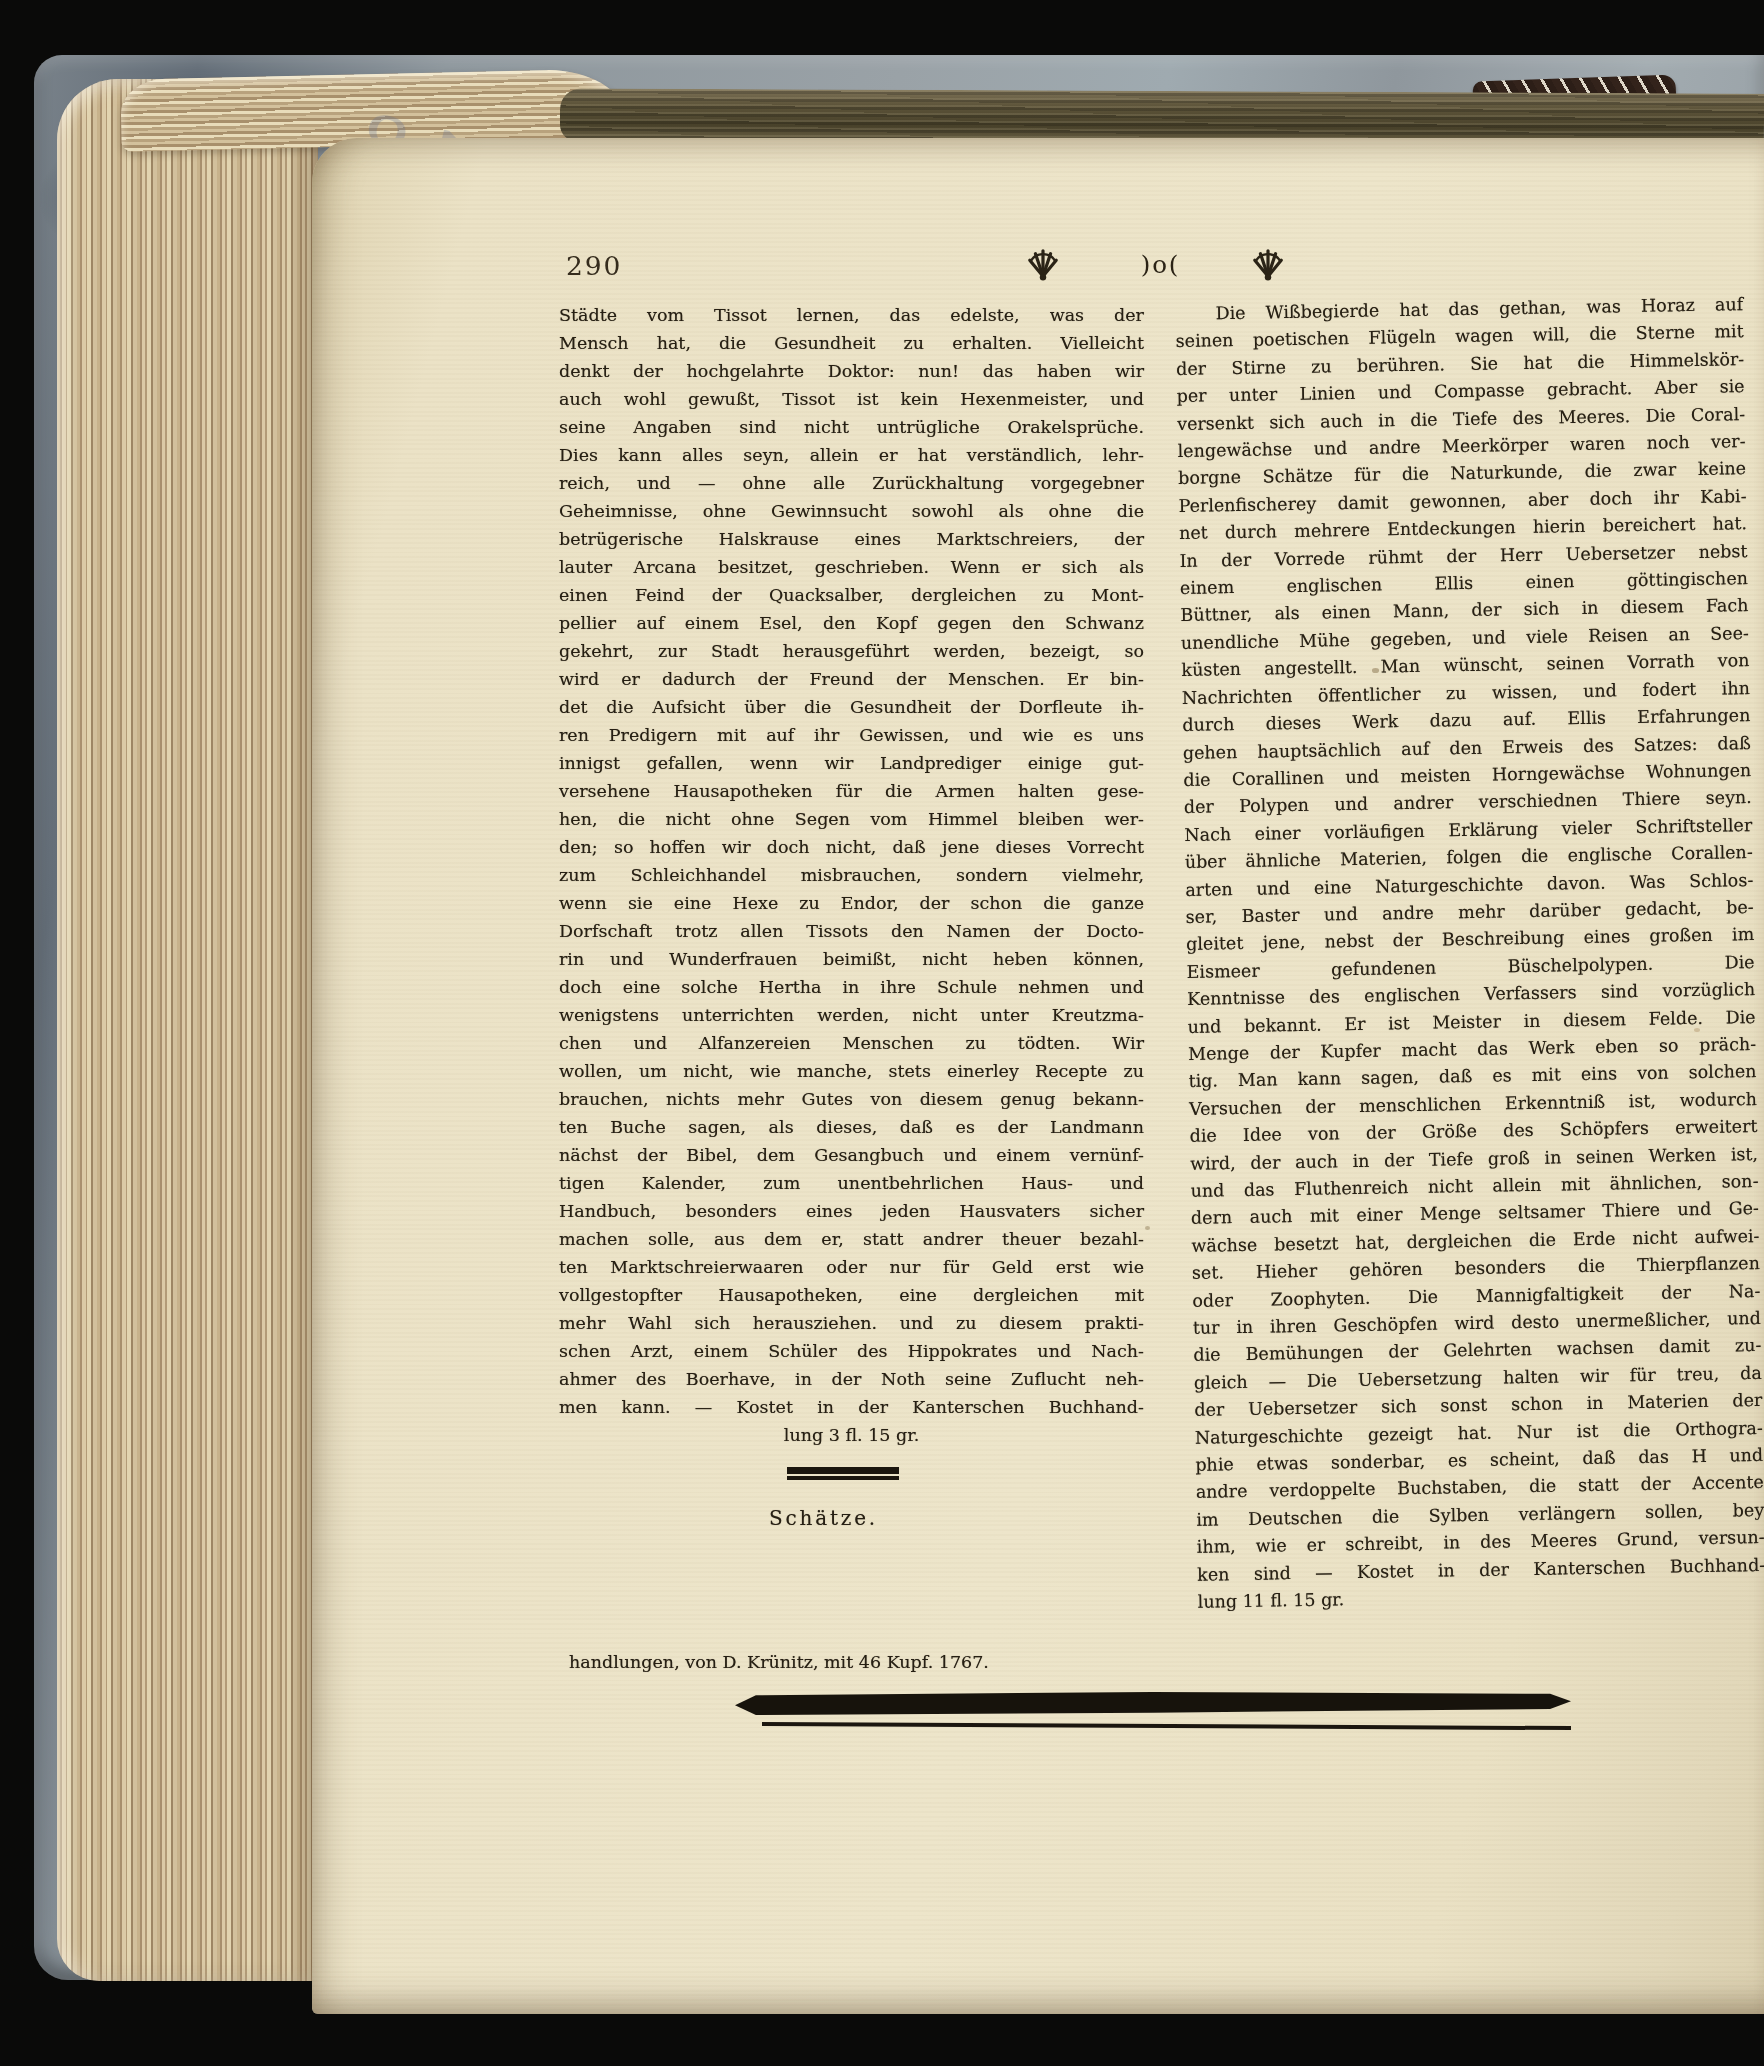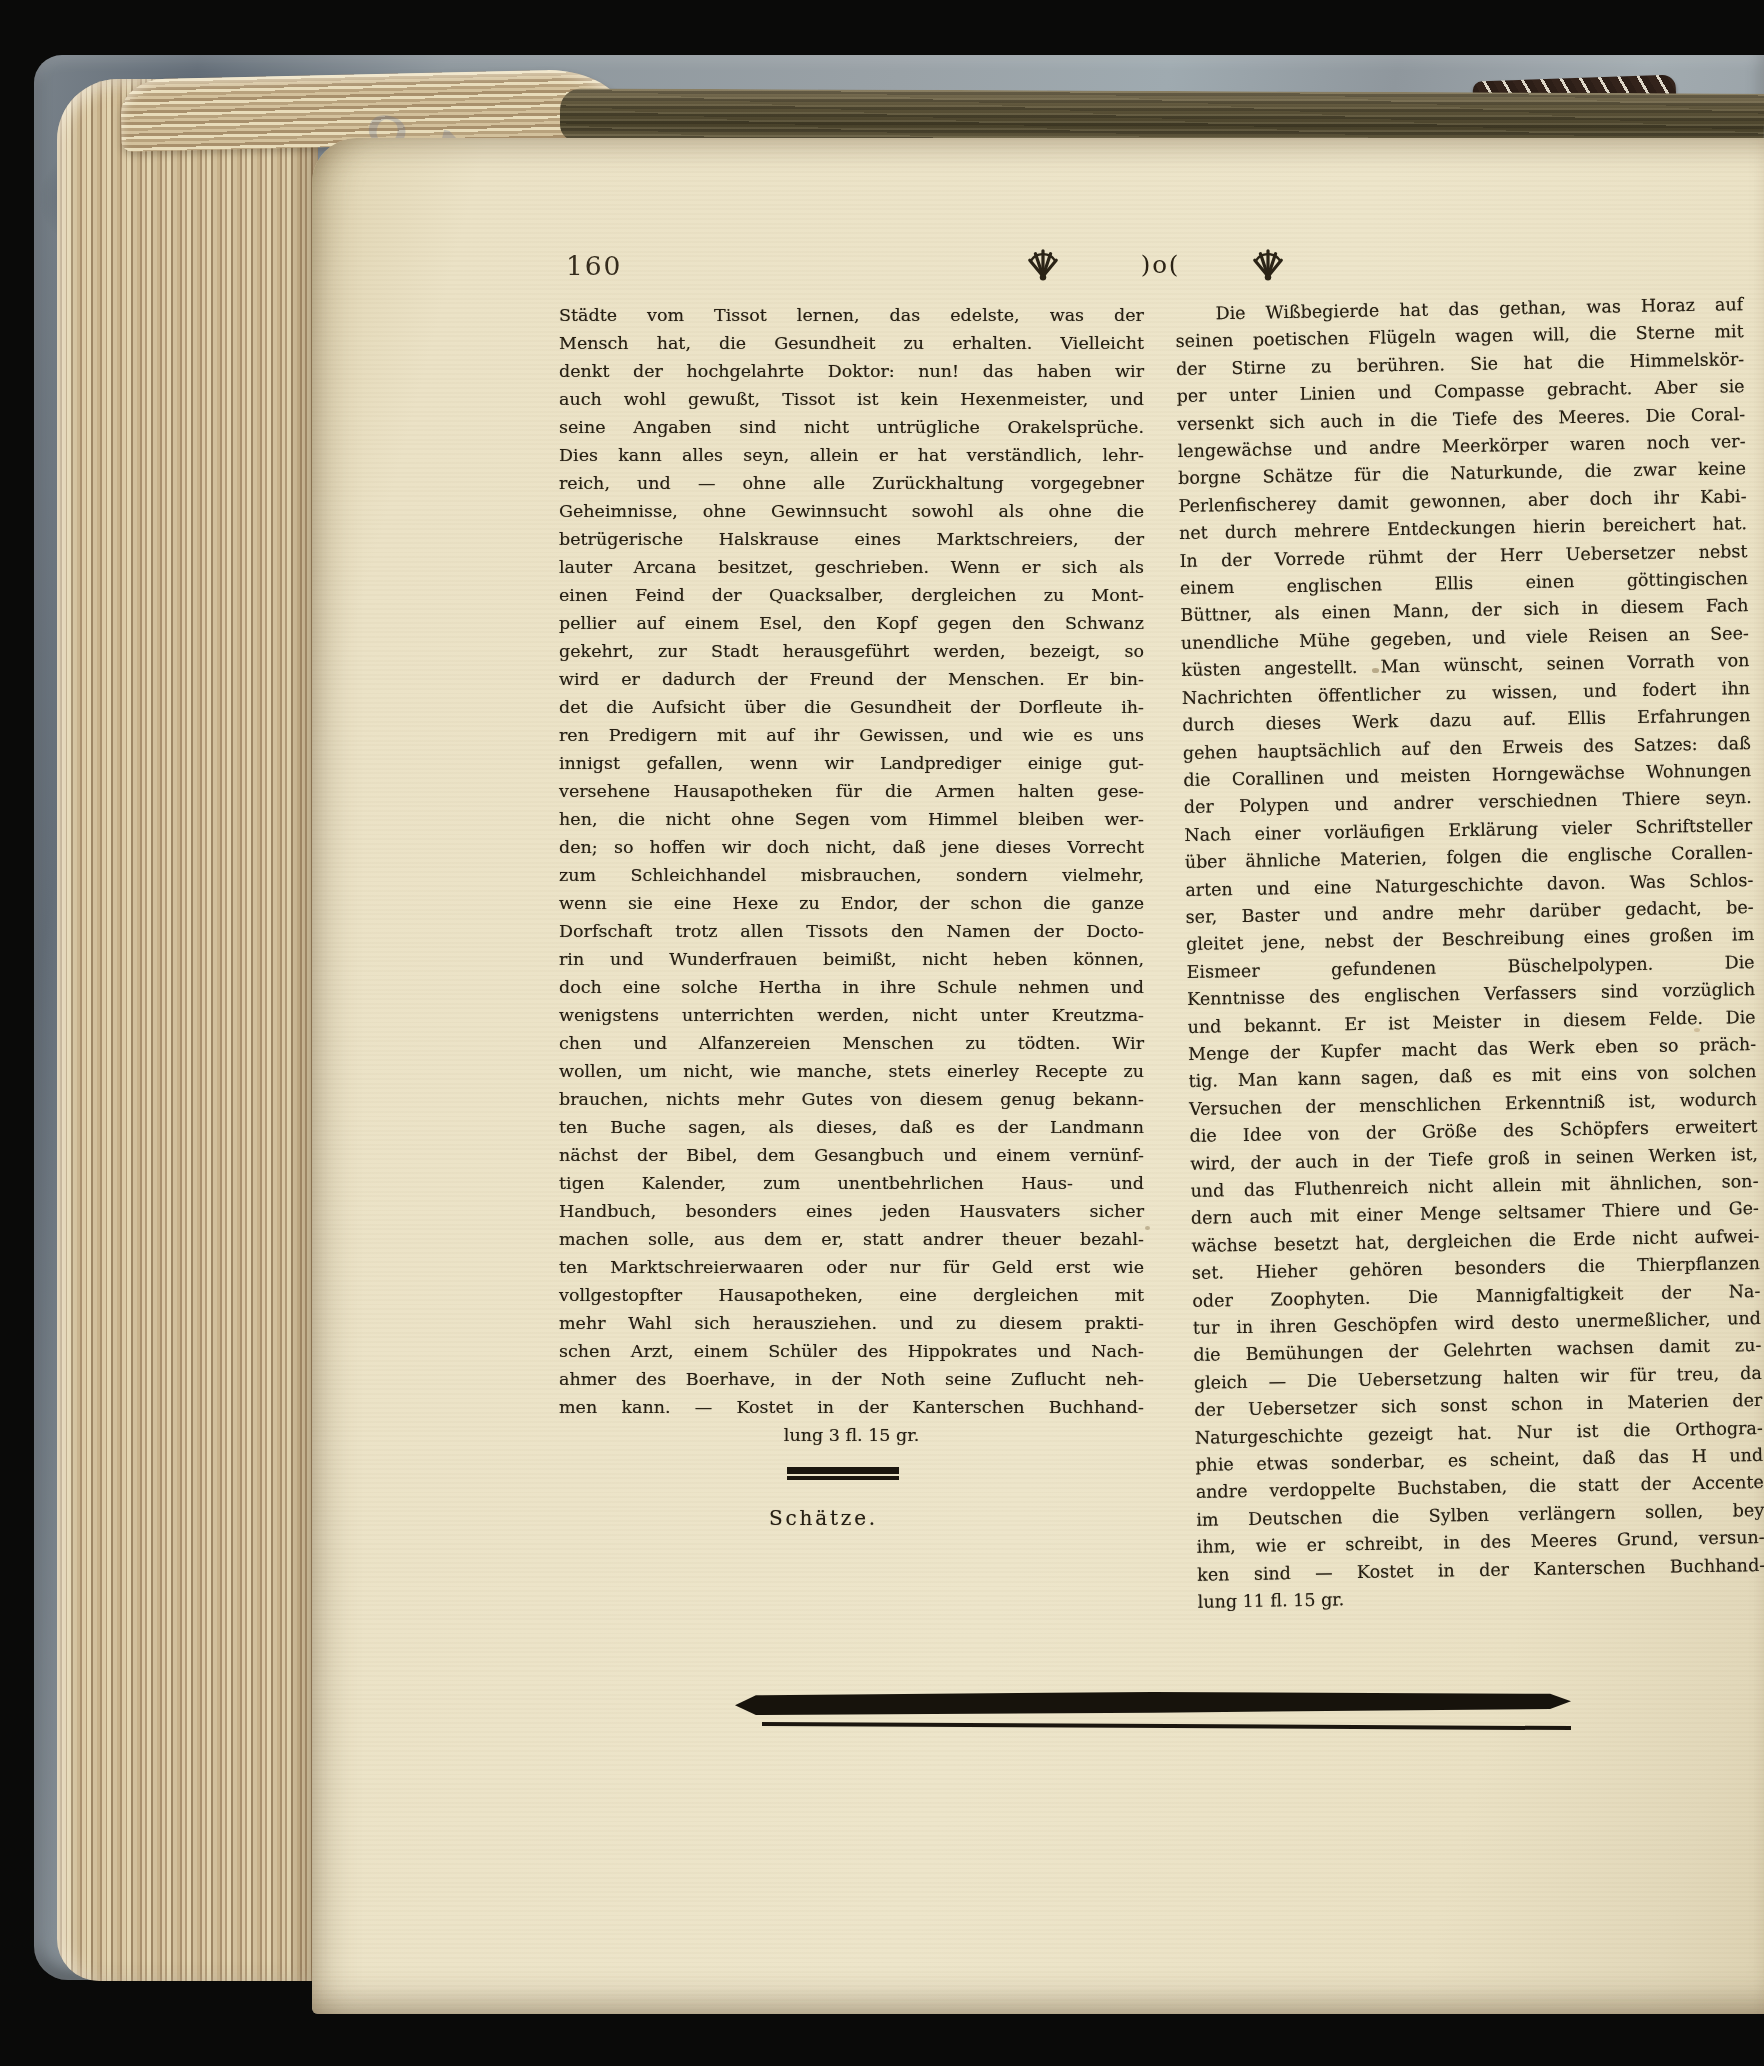--- a/index.html
+++ b/index.html
@@ -141,21 +141,21 @@
   <div class="cover-mottle"></div>
   <div class="endband"></div>
   <div class="stack"></div>
   <div class="stack-fan"></div>
   <div class="top-edge"></div>
 
   <div class="show-through">118</div>
 
   <div class="page">
 
-    <div class="page-number">160</div>
+    <div class="page-number">290</div>
 
     <span class="ornament orn-left">
       <svg width="38" height="34" viewBox="0 0 40 36">
         <g stroke="#2b2417" fill="none" stroke-linecap="round">
           <path d="M20 30 L6 13" stroke-width="3.4"></path>
           <path d="M20 30 L12 6" stroke-width="3.4"></path>
           <path d="M20 30 L20 3" stroke-width="3.4"></path>
           <path d="M20 30 L28 6" stroke-width="3.4"></path>
           <path d="M20 30 L34 13" stroke-width="3.4"></path>
           <path d="M7 14 A15 15 0 0 1 33 14" stroke-width="2.6"></path>
@@ -221,20 +221,21 @@
 schen Arzt, einem Schüler des Hippokrates und Nach-
 ahmer des Boerhave, in der Noth seine Zuflucht neh-
 men kann. — Kostet in der Kanterschen Buchhand-</div>
       <div class="lastline bodytext">lung 3 fl. 15 gr.</div>
     </div>
 
     <div class="sep-double"></div>
 
     <div class="nbg-head">Schätze.</div>
 
+    <div class="nbg-last bodytext">handlungen, von D. Krünitz, mit 46 Kupf. 1767.</div>
 
     <div class="col-right-wrap">
       <div class="body bodytext justify">&nbsp;&nbsp;Die Wißbegierde hat das gethan, was Horaz auf
 seinen poetischen Flügeln wagen will, die Sterne mit
 der Stirne zu berühren. Sie hat die Himmelskör-
 per unter Linien und Compasse gebracht. Aber sie
 versenkt sich auch in die Tiefe des Meeres. Die Coral-
 lengewächse und andre Meerkörper waren noch ver-
 borgne Schätze für die Naturkunde, die zwar keine
 Perlenfischerey damit gewonnen, aber doch ihr Kabi-

